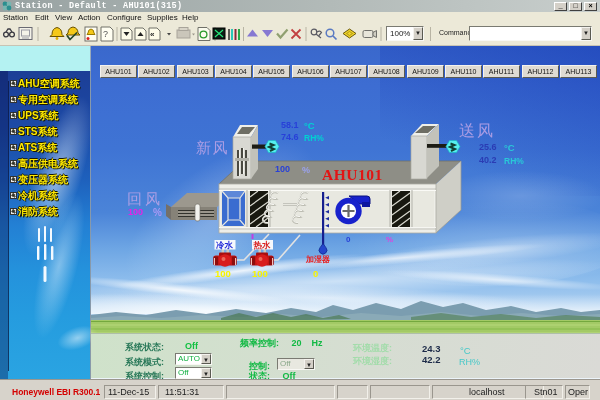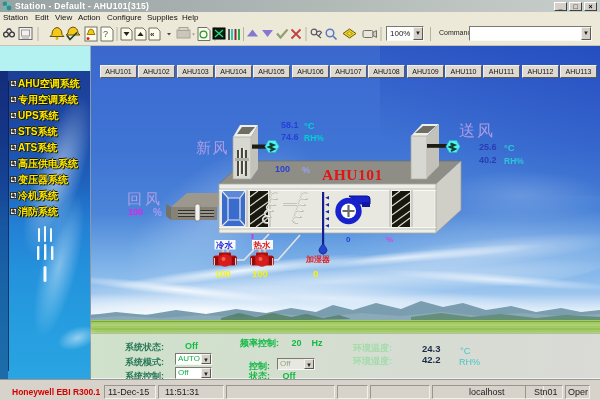--- a/index.html
+++ b/index.html
@@ -1,19 +1,19 @@
 <!DOCTYPE html>
 <html><head><meta charset="utf-8">
 <style>
 *{margin:0;padding:0;box-sizing:border-box;}
 html,body{width:600px;height:400px;overflow:hidden;}
 body{font-family:"Liberation Sans",sans-serif;position:relative;background:#d4d0c8;}
 .abs{position:absolute;}
 
-#titlebar{left:0;top:0;width:600px;height:12px;background:linear-gradient(to right,#98a2a2,#b2bab8 55%,#c8cecc);color:#fff;font-size:8.5px;font-weight:bold;line-height:12px;}
+#titlebar{left:0;top:0;width:600px;height:12px;background:linear-gradient(to right,#98a2a2,#b2bab8 55%,#c8cecc);color:#fff;font-size:8.5px;font-weight:bold;line-height:12px;font-family:Liberation Mono, monospace;}
 #titletxt{position:absolute;left:15px;top:0;letter-spacing:.3px;}
 .winbtn{position:absolute;top:2px;width:13px;height:9px;background:#d4d0c8;border:1px solid;border-color:#fff #404040 #404040 #fff;color:#000;font-size:7px;line-height:7px;text-align:center;font-weight:bold;}
 
 #menubar{left:0;top:12px;width:600px;height:11px;background:#ece9d8;font-size:8px;color:#111;}
 #menubar span{position:absolute;top:1px;}
 
 #toolbar{left:0;top:23px;width:600px;height:23px;background:#ece9d8;border-bottom:1px solid #c8c4b4;}
 
 #main{left:0;top:46px;width:600px;height:333px;background:linear-gradient(to bottom,#3a68cc 0%,#3d6dd2 12%,#3f74d4 31%,#4b84d8 50%,#6ea6e4 61%,#8cbcec 70%,#abcef0 78%,#c4dcf2 85%,#dceaf6 92%,#ecf4fa 100%);overflow:hidden;}
 #skydark{left:380px;top:0;width:220px;height:150px;background:linear-gradient(200deg,rgba(20,55,180,.55),rgba(20,55,180,0) 75%);}

